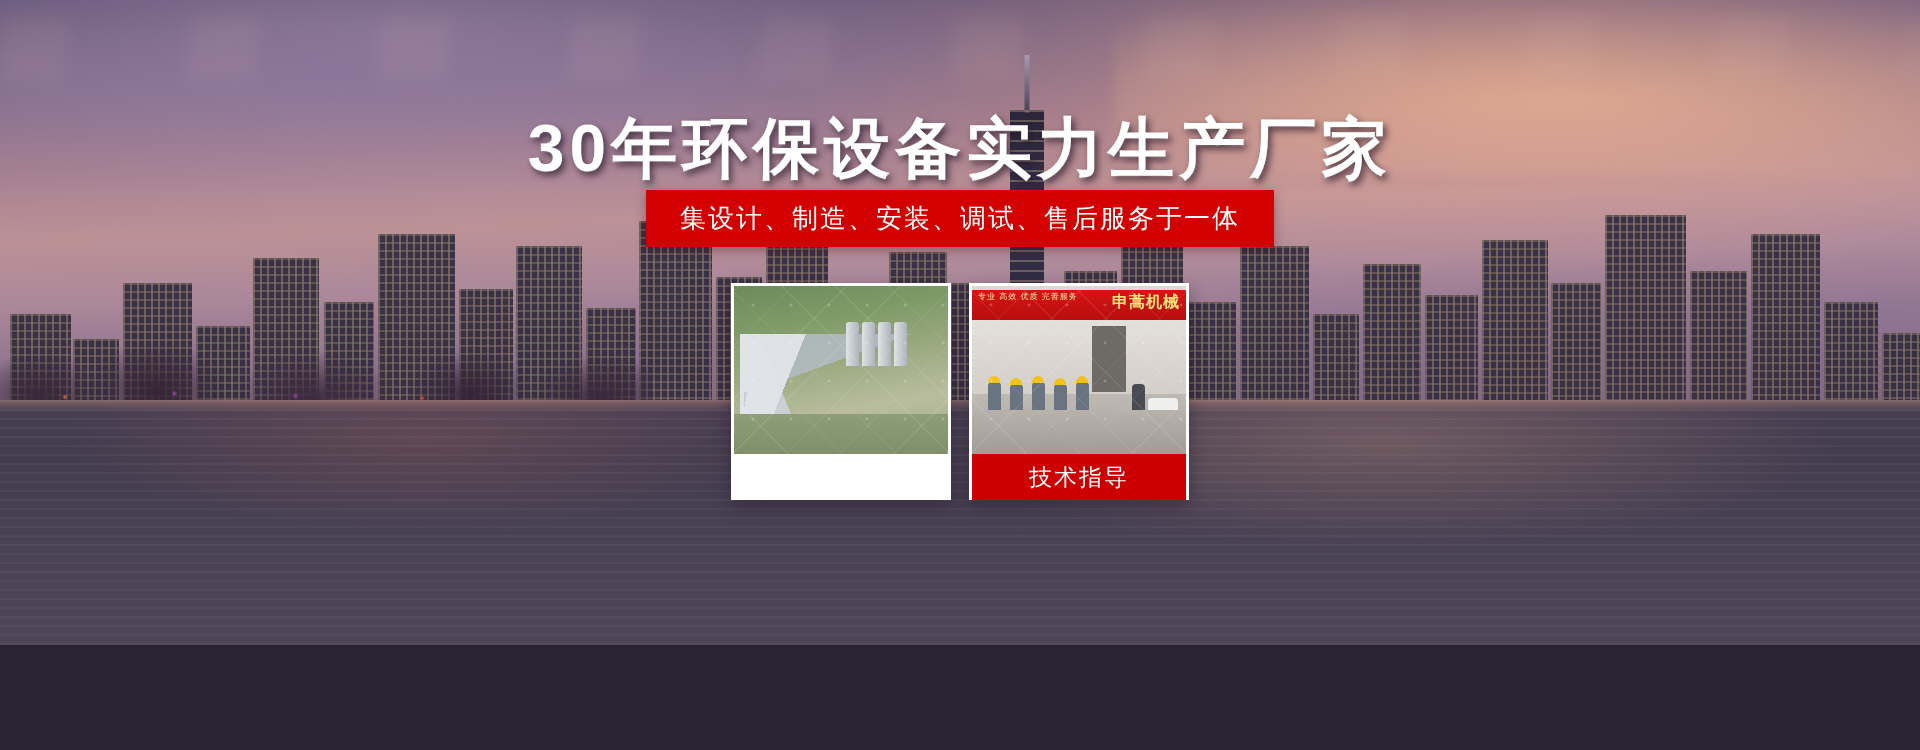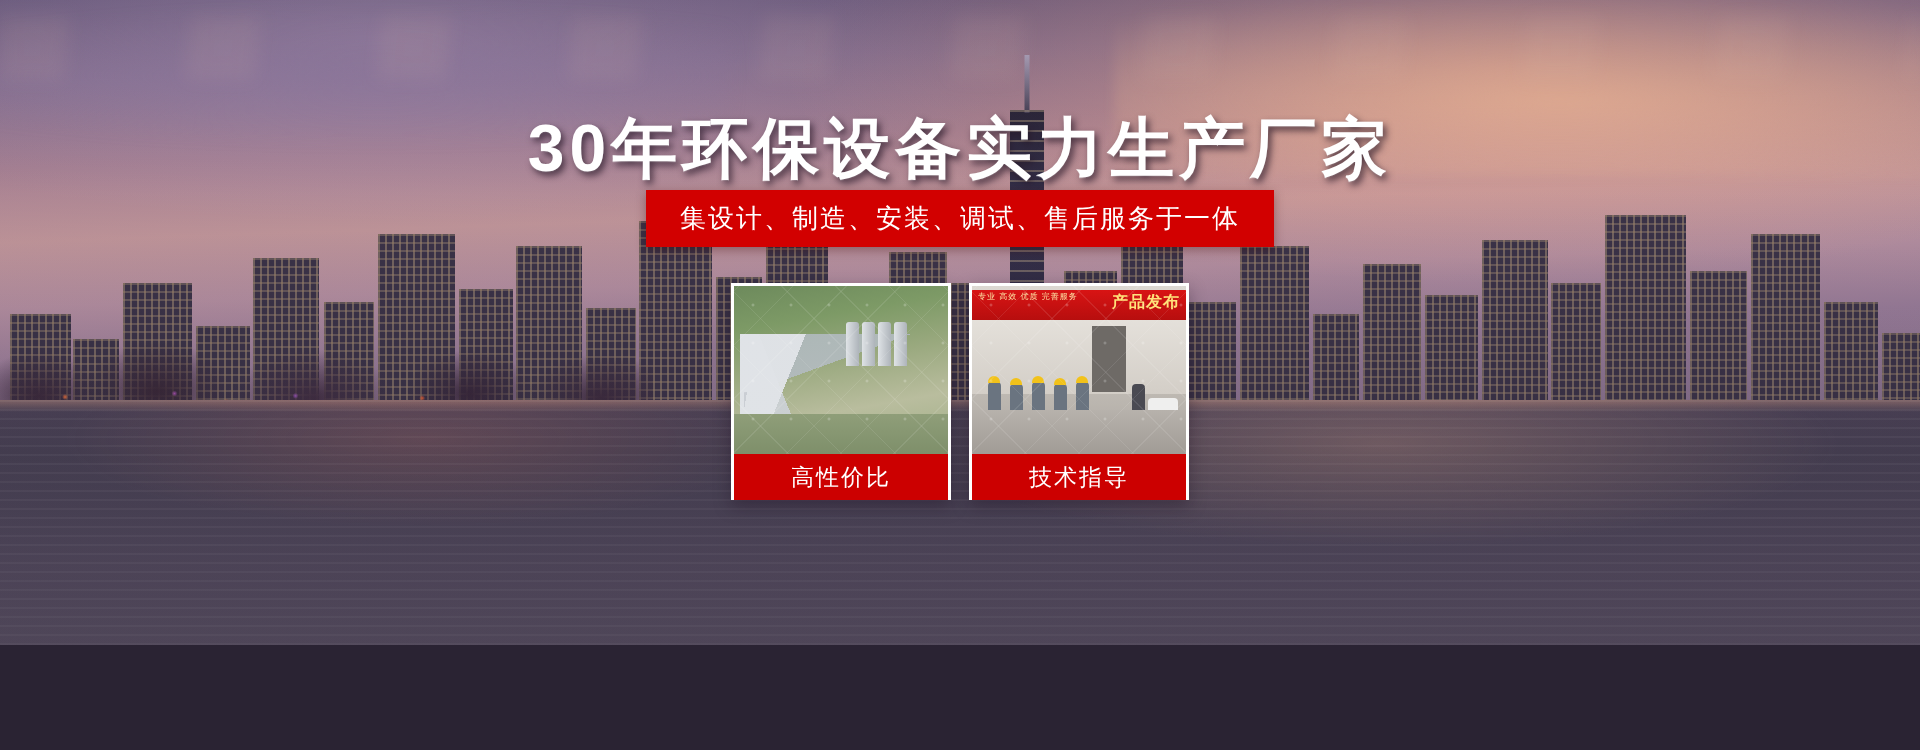--- a/index.html
+++ b/index.html
@@ -302,28 +302,27 @@
           <div class="roofs"></div>
           <div class="silo" style="left:112px"></div>
           <div class="silo" style="left:128px"></div>
           <div class="silo" style="left:144px"></div>
           <div class="silo" style="left:160px"></div>
           <div class="conv"></div>
           <div class="yard"></div>
           <div class="wm"></div>
           <div class="wm-dots"></div>
         </div>
-        <div class="card-label">高性价比</div>
       </div>
 
 
       <div class="card">
         <div class="card-photo p4">
           <div class="redband">
-            <span>产品发布</span>
+            <span>申蒿机械</span>
           </div>
           <div class="slogan">专业 高效
 优质 完善服务</div>
           <div class="wall"></div>
           <div class="door"></div>
           <div class="worker" style="left:16px;top:96px"></div>
           <div class="helmet" style="left:16px;top:90px"></div>
           <div class="worker" style="left:38px;top:98px"></div>
           <div class="helmet" style="left:38px;top:92px"></div>
           <div class="worker" style="left:60px;top:96px"></div>

